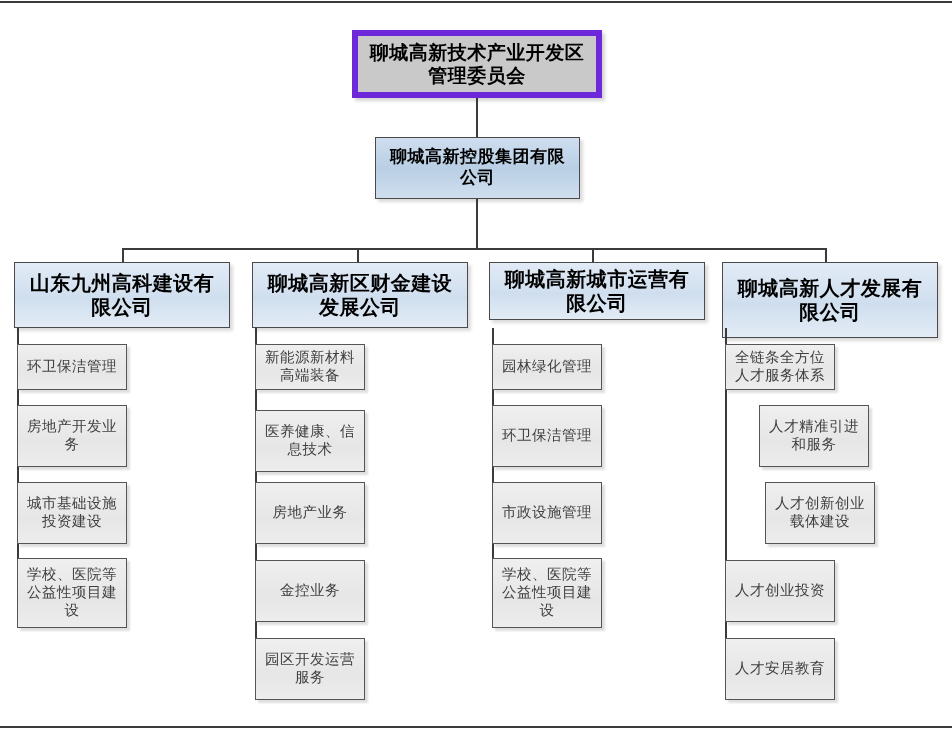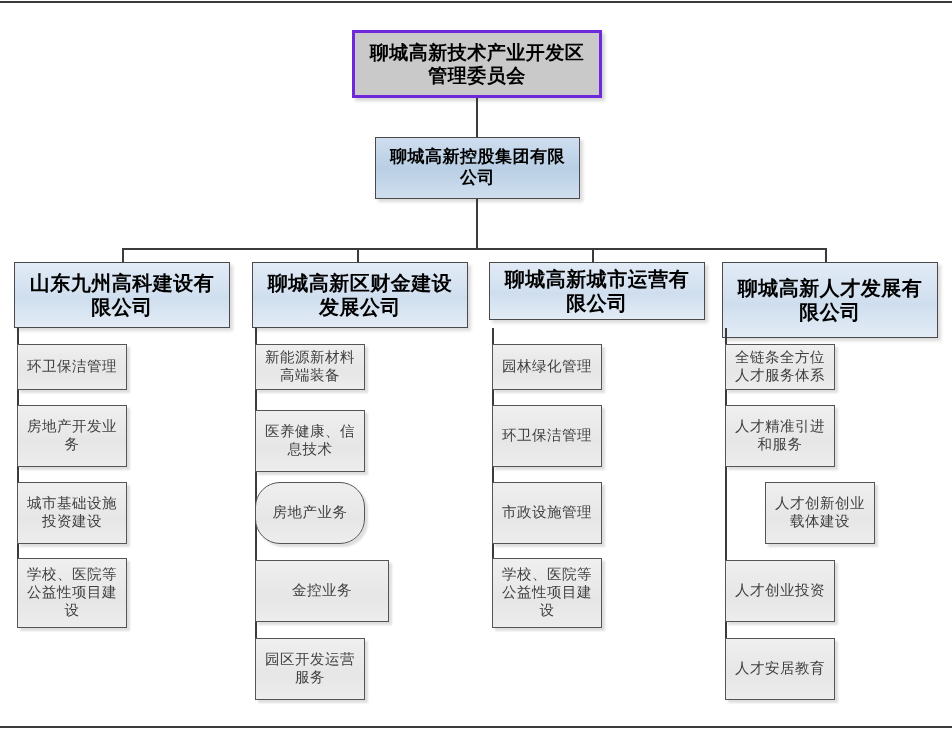--- a/index.html
+++ b/index.html
@@ -39,21 +39,21 @@
     justify-content: center;
     text-align: center;
     color: #000000;
     line-height: 1.22;
     letter-spacing: 0.5px;
   }
 
   
   .node.root {
     background: #c9c9c9;
-    border: 3px solid #6d28d9;
+    border: 6px solid #6d28d9;
     box-shadow: 3px 3px 3px rgba(0,0,0,0.16);
     font-size: 19px;
     font-weight: 700;
     padding: 4px 8px;
   }
 
   
   .node.group {
     background: linear-gradient(180deg, #cfdeef 0%, #b9cfe4 50%, #cfdeef 100%);
     border: 1px solid #4a4a4a;
@@ -123,34 +123,34 @@
   <div class="node leaf" style="left:17px; top:344px; width:110px; height:46px;">环卫保洁管理</div>
   <div class="node leaf" style="left:17px; top:405px; width:110px; height:62px;">房地产开发业务</div>
   <div class="node leaf" style="left:17px; top:482px; width:110px; height:62px;">城市基础设施投资建设</div>
   <div class="node leaf" style="left:17px; top:558px; width:110px; height:70px;">学校、医院等公益性项目建设</div>
 
   <div class="node subsidiary" style="left:252px; top:262px; width:216px; height:66px;">聊城高新区财金建设发展公司</div>
   <div class="branch-spine" style="left:255px; top:328px; height:348px;"></div>
 
   <div class="node leaf" style="left:255px; top:344px; width:110px; height:46px;">新能源新材料高端装备</div>
   <div class="node leaf" style="left:255px; top:410px; width:110px; height:62px;">医养健康、信息技术</div>
-  <div class="node leaf" style="left:255px; top:482px; width:110px; height:62px;border-radius:25px;">房地产业务</div>
-  <div class="node leaf" style="left:255px; top:560px; width:134px; height:62px;">金控业务</div>
+  <div class="node leaf" style="left:255px; top:482px; width:110px; height:62px;">房地产业务</div>
+  <div class="node leaf" style="left:255px; top:560px; width:110px; height:62px;">金控业务</div>
   <div class="node leaf" style="left:255px; top:638px; width:110px; height:62px;">园区开发运营服务</div>
 
   <div class="node subsidiary" style="left:489px; top:262px; width:216px; height:58px;">聊城高新城市运营有限公司</div>
   <div class="branch-spine" style="left:492px; top:328px; height:268px;"></div>
 
   <div class="node leaf" style="left:492px; top:344px; width:110px; height:46px;">园林绿化管理</div>
   <div class="node leaf" style="left:492px; top:405px; width:110px; height:62px;">环卫保洁管理</div>
   <div class="node leaf" style="left:492px; top:482px; width:110px; height:62px;">市政设施管理</div>
   <div class="node leaf" style="left:492px; top:558px; width:110px; height:70px;">学校、医院等公益性项目建设</div>
 
   <div class="node subsidiary" style="left:722px; top:262px; width:216px; height:76px;">聊城高新人才发展有限公司</div>
   <div class="branch-spine" style="left:725px; top:328px; height:348px;"></div>
 
   <div class="node leaf" style="left:725px; top:344px; width:110px; height:46px;">全链条全方位人才服务体系</div>
-  <div class="node leaf" style="left:725px; top:405px; width:110px; height:62px;">人才精准引进和服务</div>
+  <div class="node leaf" style="left:759px; top:405px; width:110px; height:62px;">人才精准引进和服务</div>
   <div class="node leaf" style="left:725px; top:482px; width:110px; height:62px;margin-left:40px;">人才创新创业载体建设</div>
   <div class="node leaf" style="left:725px; top:560px; width:110px; height:62px;">人才创业投资</div>
   <div class="node leaf" style="left:725px; top:638px; width:110px; height:62px;">人才安居教育</div>
 
 </div>
 
 </body></html>

